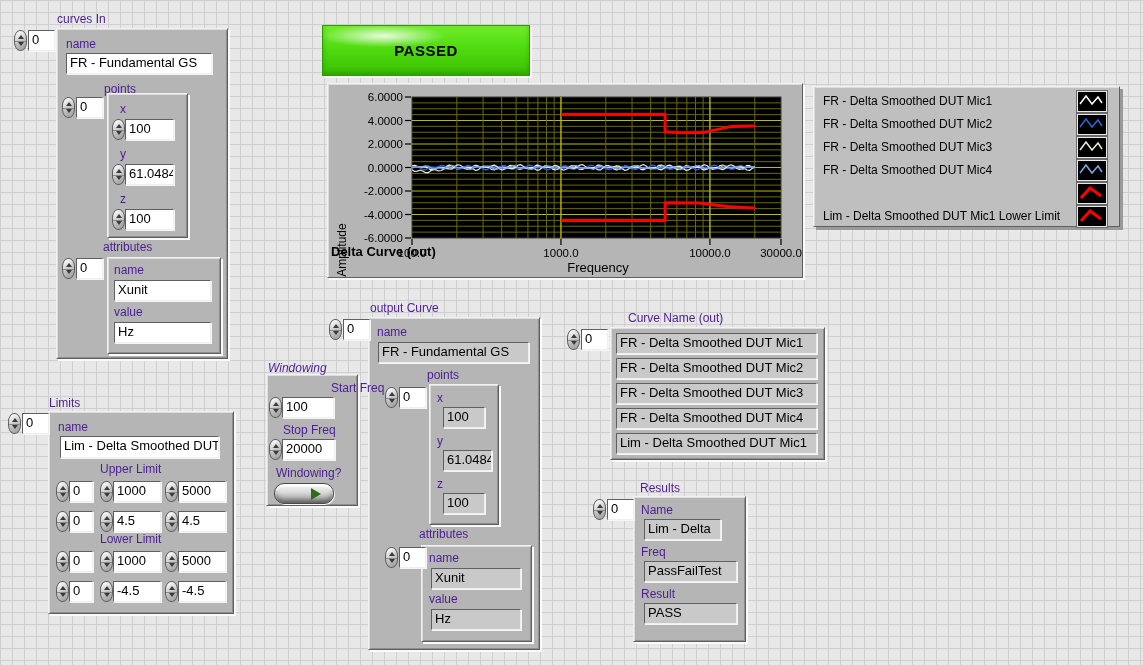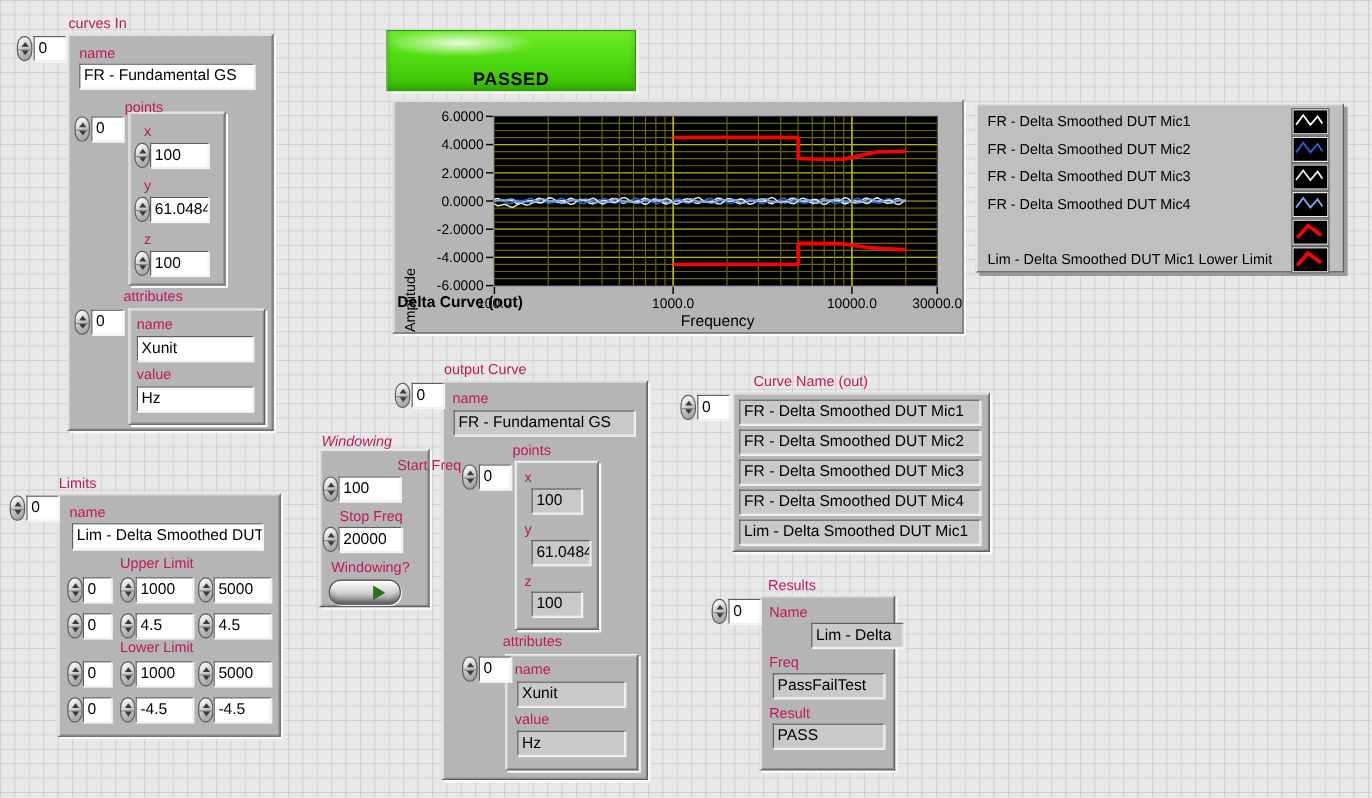--- a/index.html
+++ b/index.html
@@ -2,21 +2,21 @@
 <html><head>
 <meta charset="utf-8">
 <style>
   html,body{margin:0;padding:0;}
   body{width:1143px;height:665px;position:relative;overflow:hidden;
        font-family:"Liberation Sans",sans-serif;
        background-color:#E8E8E8;
        background-image:linear-gradient(#CFCFCF 1px,transparent 1px),
                         linear-gradient(90deg,#CFCFCF 1px,transparent 1px);
        background-size:12px 12px;}
-  .lbl{position:absolute;font-size:12px;color:#be185d;white-space:nowrap;z-index:5;}
+  .lbl{position:absolute;font-size:12px;color:#4c1d95;white-space:nowrap;z-index:5;}
   .frame{position:absolute;background:#B5B5B5;
          border:1px solid;border-color:#F2F2F2 #5F5F5F #5F5F5F #F2F2F2;
          box-shadow:inset 1px 1px 0 #DCDCDC, inset -1px -1px 0 #8E8E8E, 2px 2px 0 #FAFAFA;
          z-index:1;}
   .fld{position:absolute;border:1px solid;border-color:#5F5F5F #EFEFEF #EFEFEF #5F5F5F;
        font-size:13px;line-height:18px;padding:0 3px;box-sizing:border-box;
        white-space:nowrap;overflow:hidden;height:21px;z-index:4;
        box-shadow:1px 1px 0 #F5F5F5;}
   .white{background:#FFFFFF;}
   .gray{background:#C9C9C9;}
@@ -27,21 +27,21 @@
   .spin b.up{top:0;border-bottom:1px solid #8A8A8A;}
   .spin b.dn{bottom:0;}
   .spin b.up::after{content:"";position:absolute;left:50%;top:60%;transform:translate(-50%,-50%);
         border:3px solid transparent;border-bottom:4px solid #3A3A3A;border-top-width:0;}
   .spin b.dn::after{content:"";position:absolute;left:50%;top:40%;transform:translate(-50%,-50%);
         border:3px solid transparent;border-top:4px solid #3A3A3A;border-bottom-width:0;}
   .passed{position:absolute;left:322px;top:25px;width:206px;height:49px;
         background-image:radial-gradient(ellipse 90px 16px at 60px 10px,rgba(255,255,255,0.85),rgba(255,255,255,0) 70%),
                          linear-gradient(180deg,#71EC2A 0%,#4FDC10 45%,#3BBF02 100%);
         border:1px solid #2F9B04;box-shadow:inset 0 -3px 5px rgba(0,70,0,0.25),2px 2px 0 #FAFAFA;
-        display:flex;align-items:flex-end;justify-content:center;z-index:3;}
+        display:flex;align-items:center;justify-content:center;z-index:3;}
   .passed span{font-size:15px;font-weight:bold;color:#000;letter-spacing:0.5px;}
   .graph-widget{position:absolute;left:327px;top:83px;width:474px;height:193px;background:#B5B5B5;
         border:1px solid;border-color:#F2F2F2 #5F5F5F #5F5F5F #F2F2F2;
         box-shadow:inset 1px 1px 0 #DCDCDC, 2px 2px 0 #FAFAFA;z-index:2;}
   .graph-widget svg{position:absolute;left:0;top:0;overflow:visible;}
   .axis-label{position:absolute;font-size:12px;color:#000;white-space:nowrap;}
   .legend{position:absolute;left:813px;top:86px;width:305px;height:139px;background:#BFBFBF;
         border:1px solid;border-color:#F2F2F2 #5F5F5F #5F5F5F #F2F2F2;
         box-shadow:inset 1px 1px 0 #DCDCDC, 3px 3px 0 #9A9A9A;z-index:2;}
   .legend-row{position:absolute;left:0;width:100%;height:22px;display:flex;align-items:center;}
@@ -369,17 +369,17 @@
 <div class="fld gray" style="left:616px;top:433px;width:201px;">Lim - Delta Smoothed DUT Mic1</div>
 
 <div class="lbl" style="left:640px;top:481px;">Results</div>
 <div class="spin" style="left:593px;top:499px;">
     <b class="up"></b>
     <b class="dn"></b>
   </div>
 <div class="fld white" style="left:607px;top:499px;width:27px;">0</div>
 <div class="frame" style="left:633px;top:496px;width:111px;height:144px;"></div>
 <div class="lbl" style="left:641px;top:503px;">Name</div>
-<div class="fld gray" style="left:676px;top:519px;width:77px;">Lim - Delta</div>
+<div class="fld gray" style="left:644px;top:519px;width:77px;">Lim - Delta</div>
 <div class="lbl" style="left:641px;top:545px;">Freq</div>
 <div class="fld gray" style="left:644px;top:561px;width:93px;">PassFailTest</div>
 <div class="lbl" style="left:641px;top:587px;">Result</div>
 <div class="fld gray" style="left:644px;top:603px;width:93px;">PASS</div>
 
 </body></html>

